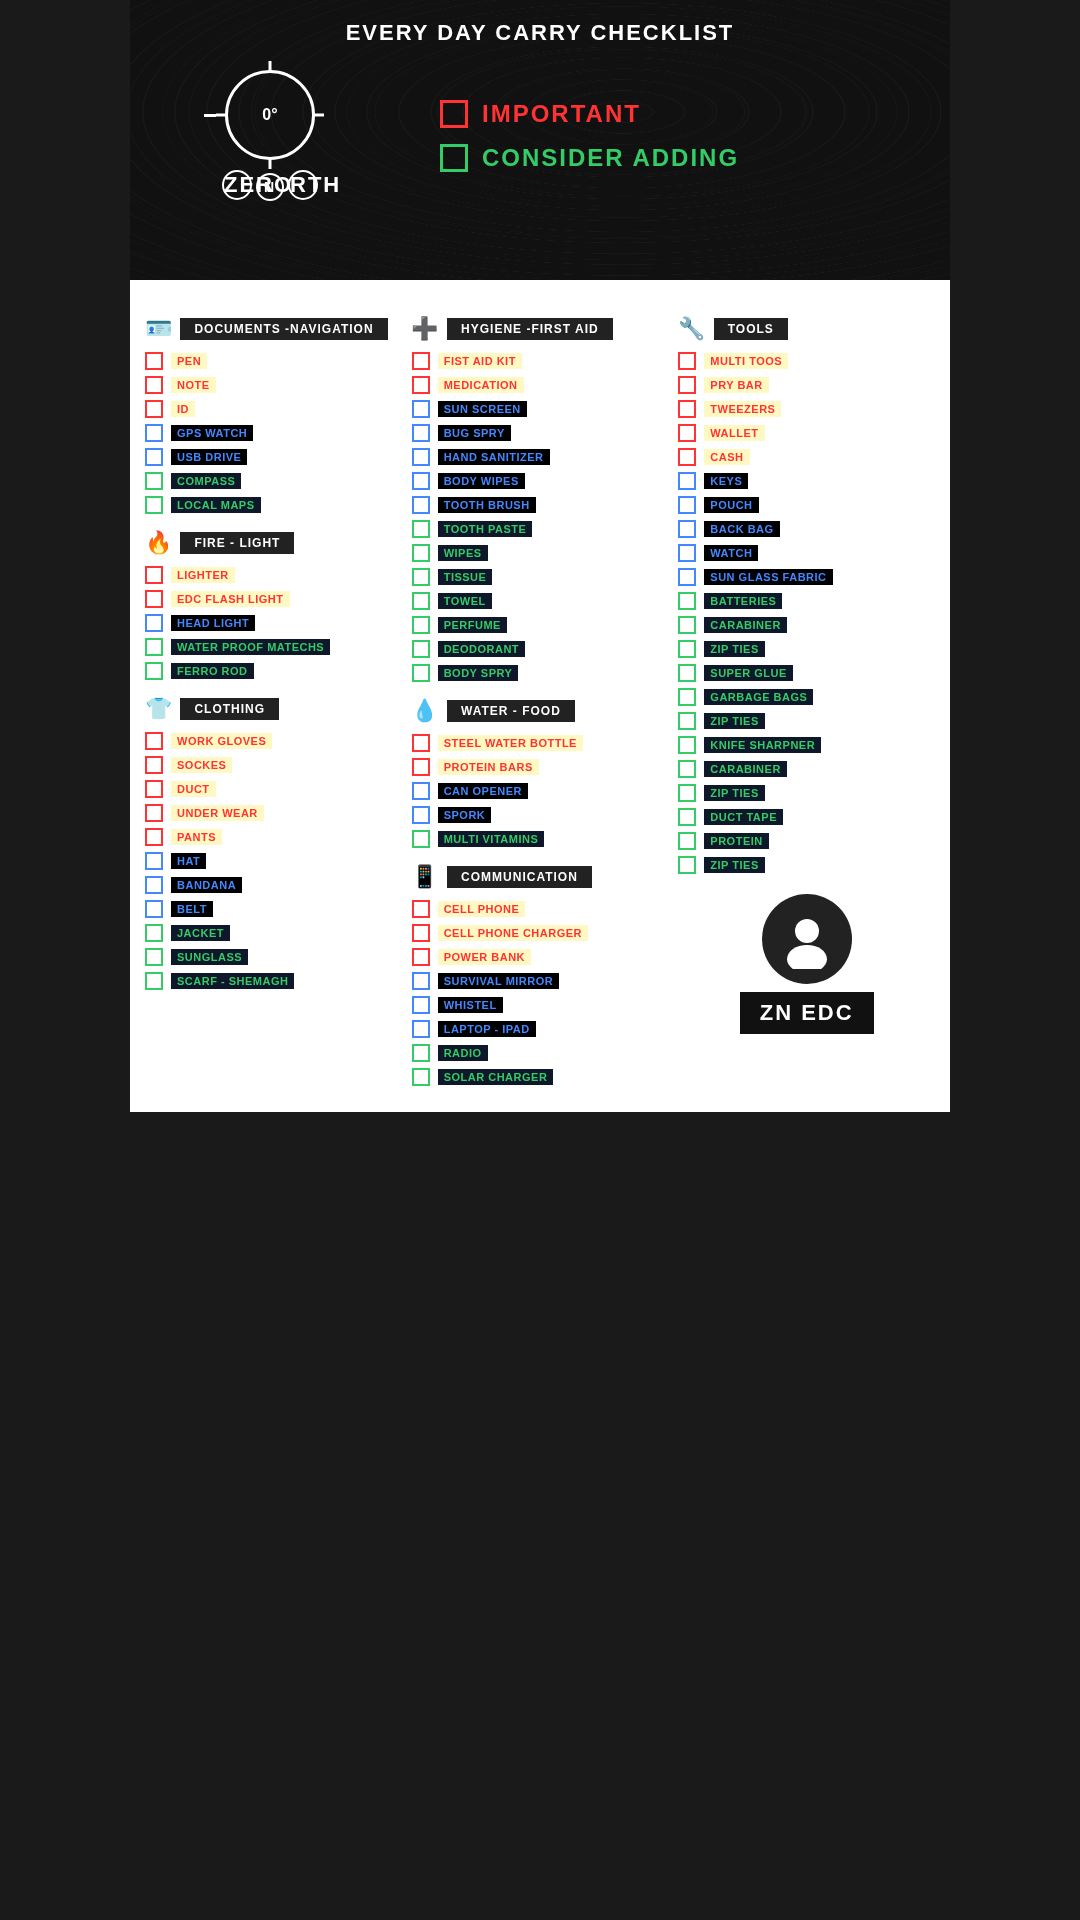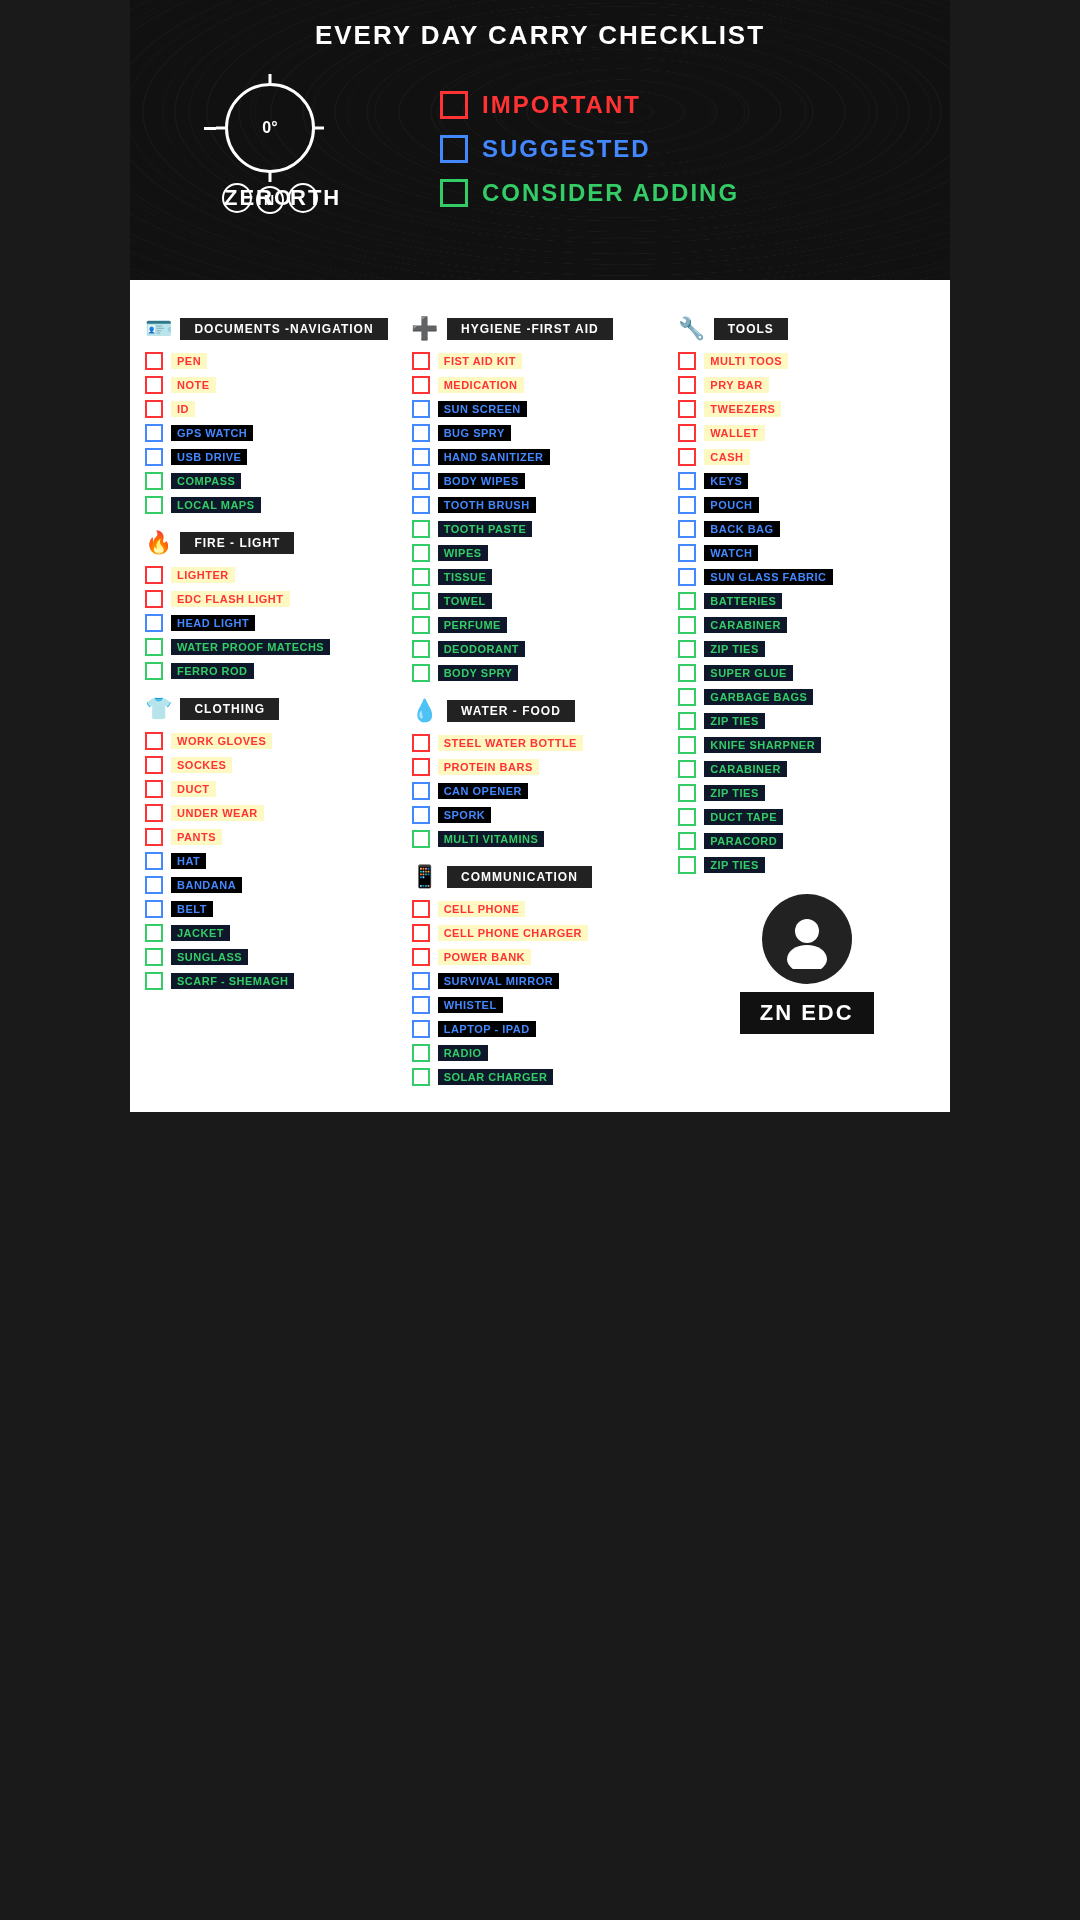--- a/index.html
+++ b/index.html
@@ -22,24 +22,24 @@
       position: absolute;
       top: 0; left: 0; right: 0; bottom: 0;
       opacity: 0.15;
       background-image: repeating-radial-gradient(ellipse at 60% 40%, transparent 0px, transparent 30px, rgba(255,255,255,0.3) 31px, transparent 32px),
         repeating-radial-gradient(ellipse at 60% 40%, transparent 0px, transparent 60px, rgba(255,255,255,0.2) 61px, transparent 62px),
         repeating-radial-gradient(ellipse at 60% 40%, transparent 0px, transparent 90px, rgba(255,255,255,0.15) 91px, transparent 92px);
     }
     .header-title {
       text-align: center;
       color: white;
-      font-size: 26px;
+      font-size: 22px;
       font-weight: 900;
       letter-spacing: 2px;
-      margin-bottom: 32px;
+      margin-bottom: 24px;
       position: relative;
       z-index: 2;
     }
     .header-content {
       display: flex;
       align-items: center;
       position: relative;
       z-index: 2;
     }
     .logo-area {
@@ -227,24 +227,20 @@
       <div class="logo-text">
         <span style="color:white;font-size:22px;font-weight:900;letter-spacing:2px;">ZERO </span><span style="display:inline-block;width:28px;height:28px;border:2px solid white;border-radius:50%;text-align:center;line-height:24px;font-size:14px;margin:0 2px;color:white;">N</span><span style="color:white;font-size:22px;font-weight:900;letter-spacing:2px;text-align:center;">RTH</span>
       </div>
     </div>
     <div class="legend">
       <div class="legend-item">
         <div class="legend-box red"></div>
         <span class="legend-label red">IMPORTANT</span>
       </div>
       <div class="legend-item">
-        <div class="legend-box blue"></div>
-        <span class="legend-label blue">SUGGESTED</span>
-      </div>
-      <div class="legend-item">
         <div class="legend-box green"></div>
         <span class="legend-label green">CONSIDER ADDING</span>
       </div>
     </div>
   </div>
 </div>
 
 <div class="main">
   <div class="columns">
 
@@ -571,21 +567,21 @@
           <div class="check-item">
             <div class="checkbox green"></div>
             <span class="item-label green">ZIP TIES</span>
           </div>
           <div class="check-item">
             <div class="checkbox green"></div>
             <span class="item-label green">DUCT TAPE</span>
           </div>
           <div class="check-item">
             <div class="checkbox green"></div>
-            <span class="item-label green">PARACORD</span>
+            <span class="item-label green">PROTEIN</span>
           </div>
           <div class="check-item">
             <div class="checkbox green"></div>
             <span class="item-label green">ZIP TIES</span>
           </div>
         </div>
 
     <div class="footer-logo">
         <div class="avatar-circle">
           <svg width="60" height="60" viewBox="0 0 60 60" fill="white">

